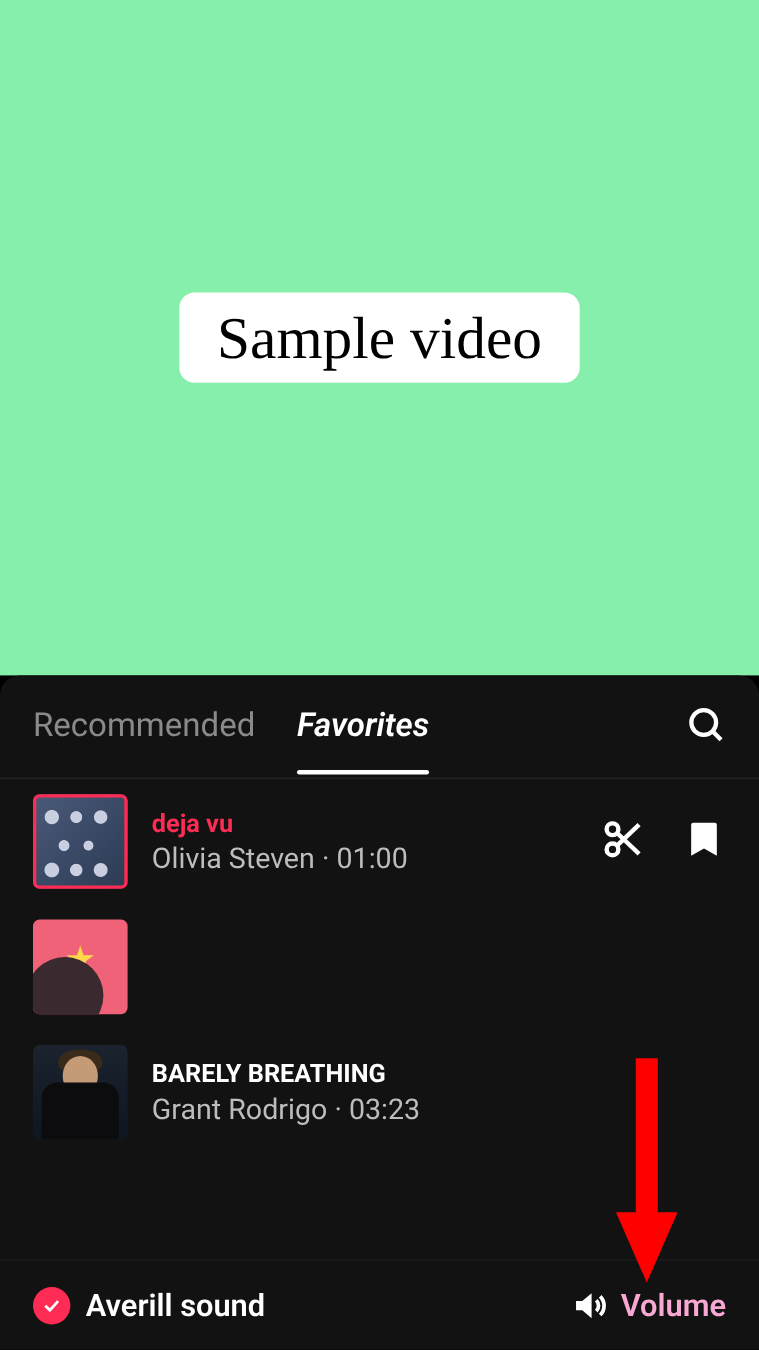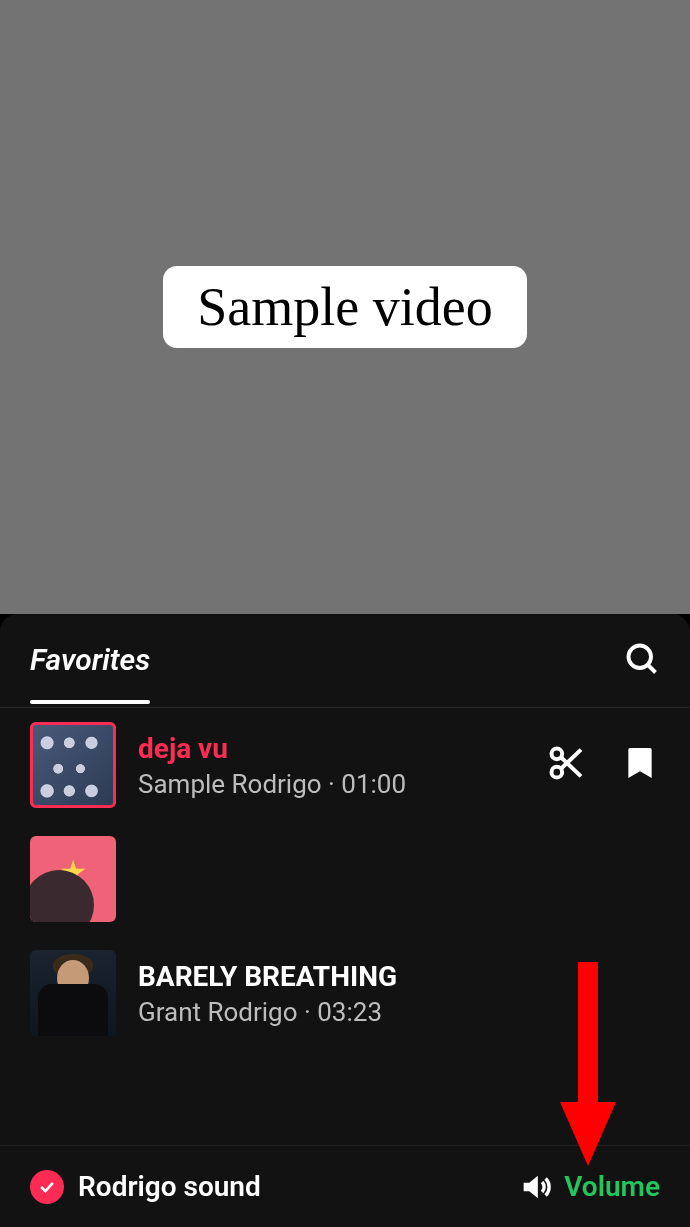--- a/index.html
+++ b/index.html
@@ -1,44 +1,44 @@
 <!DOCTYPE html>
 <html><head>
 <meta charset="utf-8">
 <style>
   html,body{margin:0;padding:0;background:#000;color:#fff;font-family:-apple-system,BlinkMacSystemFont,"Segoe UI",Roboto,Helvetica,Arial,sans-serif;-webkit-font-smoothing:antialiased;}
   .app{width:690px;height:1227px;overflow:hidden;position:relative;background:#000;}
   
-  .video-area{position:absolute;left:0;top:0;right:0;height:614px;background:#737373;display:flex;align-items:center;justify-content:center;}
+  .video-area{position:absolute;left:0;top:0;right:0;height:614px;background:#86efac;display:flex;align-items:center;justify-content:center;}
   .video-label{background:#fff;color:#000;border-radius:14px;padding:14px 34px;font-family:'Brush Script MT','Segoe Script',cursive;font-size:54px;line-height:1;font-weight:500;}
   
   .sheet{position:absolute;left:0;right:0;top:614px;bottom:0;background:#121212;border-top-left-radius:18px;border-top-right-radius:18px;display:flex;flex-direction:column;}
   .tabs{display:flex;align-items:center;height:94px;padding:0 30px;border-bottom:1px solid #2a2a2a;box-sizing:border-box;}
   .tab{font-size:30px;color:#8a8a8a;margin-right:38px;padding:24px 0 26px;position:relative;}
   .tab.active{color:#fff;font-weight:600;font-style:italic;}
   .tab.active::after{content:"";position:absolute;left:0;right:0;bottom:-1px;height:4px;background:#fff;border-radius:2px;}
   .tab-spacer{flex:1;}
   .search-btn svg{width:36px;height:36px;stroke:#fff;fill:none;stroke-width:2.6;}
   .list{flex:1;overflow:hidden;}
   .row{display:flex;align-items:center;padding:14px 30px 14px 30px;}
   .cover{width:86px;height:86px;border-radius:6px;flex:0 0 86px;background:#333;overflow:hidden;display:flex;align-items:center;justify-content:center;}
   .row.selected .cover{outline:3px solid #fe2c55;outline-offset:-3px;}
   .meta{flex:1;margin-left:22px;min-width:0;}
-  .title{font-size:28px;font-weight:700;color:#fff;white-space:nowrap;overflow:hidden;text-overflow:ellipsis;}
+  .title{font-size:23px;font-weight:700;color:#fff;white-space:nowrap;overflow:hidden;text-overflow:ellipsis;}
   .row.selected .title{color:#fe2c55;}
   .sub{font-size:26px;color:#bdbdbd;margin-top:4px;white-space:nowrap;overflow:hidden;text-overflow:ellipsis;}
   .row-actions{display:flex;align-items:center;gap:34px;}
   .icon-btn svg{width:40px;height:40px;}
   
   .footer{height:82px;display:flex;align-items:center;padding:0 30px;border-top:1px solid #202020;box-sizing:border-box;position:relative;}
   .check-pill{width:34px;height:34px;border-radius:50%;background:#fe2c55;display:flex;align-items:center;justify-content:center;margin-right:14px;}
   .check-pill svg{width:20px;height:20px;stroke:#fff;stroke-width:3;fill:none;}
   .orig-label{font-size:28px;font-weight:600;color:#fff;}
   .foot-spacer{flex:1;}
-  .vol-btn{display:flex;align-items:center;gap:12px;font-size:28px;font-weight:600;color:#22c55e;}
+  .vol-btn{display:flex;align-items:center;gap:12px;font-size:28px;font-weight:600;color:#f9a8d4;}
   .vol-btn svg{width:34px;height:34px;stroke:#fff;fill:none;stroke-width:2.4;}
   
   .arrow{position:absolute;left:556px;top:952px;pointer-events:none;}
   .arrow svg{overflow:visible;}
   
   .cov-deja{background:linear-gradient(135deg,#4a5a7a,#2c3a52);position:relative;}
   .cov-deja::before{content:"";position:absolute;inset:6px;background:
     radial-gradient(circle at 15% 20%,#c9cfe0 7%,transparent 8%),
     radial-gradient(circle at 45% 20%,#c9cfe0 7%,transparent 8%),
     radial-gradient(circle at 75% 20%,#c9cfe0 7%,transparent 8%),
@@ -67,38 +67,39 @@
 
 <div class="app">
 
   <div class="video-area">
     <div class="video-label">Sample video</div>
   </div>
 
   <div class="sheet">
 
     <div class="tabs">
+      <div class="tab">Recommended</div>
       <div class="tab active">Favorites</div>
       <div class="tab-spacer"></div>
       <div class="search-btn">
         <svg viewBox="0 0 24 24">
             <circle cx="10.5" cy="10.5" r="7.5"></circle>
             <line x1="21" y1="21" x2="16" y2="16"></line>
           </svg>
       </div>
     </div>
 
     <div class="list">
 
       <div class="row selected">
         <div class="cover cov-deja"></div>
         <div class="meta">
           <div class="title">deja vu</div>
           <div class="sub">
-            <span>Sample Rodrigo</span> · <span>01:00</span>
+            <span>Olivia Steven</span> · <span>01:00</span>
           </div>
         </div>
         <div class="row-actions">
           <div class="icon-btn">
             <svg viewBox="0 0 24 24" fill="none" stroke="#fff" stroke-width="2.4">
                 <circle cx="6.5" cy="6.5" r="3.2"></circle>
                 <circle cx="6.5" cy="17.5" r="3.2"></circle>
                 <line x1="21" y1="4" x2="9.1" y2="15.3"></line>
                 <line x1="21" y1="20" x2="9.1" y2="8.7"></line>
               </svg>
@@ -136,21 +137,21 @@
 
 
     </div>
 
     <div class="footer">
       <div class="check-pill">
         <svg viewBox="0 0 24 24">
             <polyline points="5 12 10 17 19 7"></polyline>
           </svg>
       </div>
-      <div class="orig-label">Rodrigo sound</div>
+      <div class="orig-label">Averill sound</div>
       <div class="foot-spacer"></div>
       <div class="vol-btn">
         <svg viewBox="0 0 24 24">
             <path d="M4 9v6h4l6 5V4L8 9H4z" fill="#fff" stroke="none"></path>
             <path d="M17 8.5a5 5 0 0 1 0 7"></path>
             <path d="M19.5 6a8.5 8.5 0 0 1 0 12"></path>
           </svg>
         <span>Volume</span>
       </div>
     </div>

